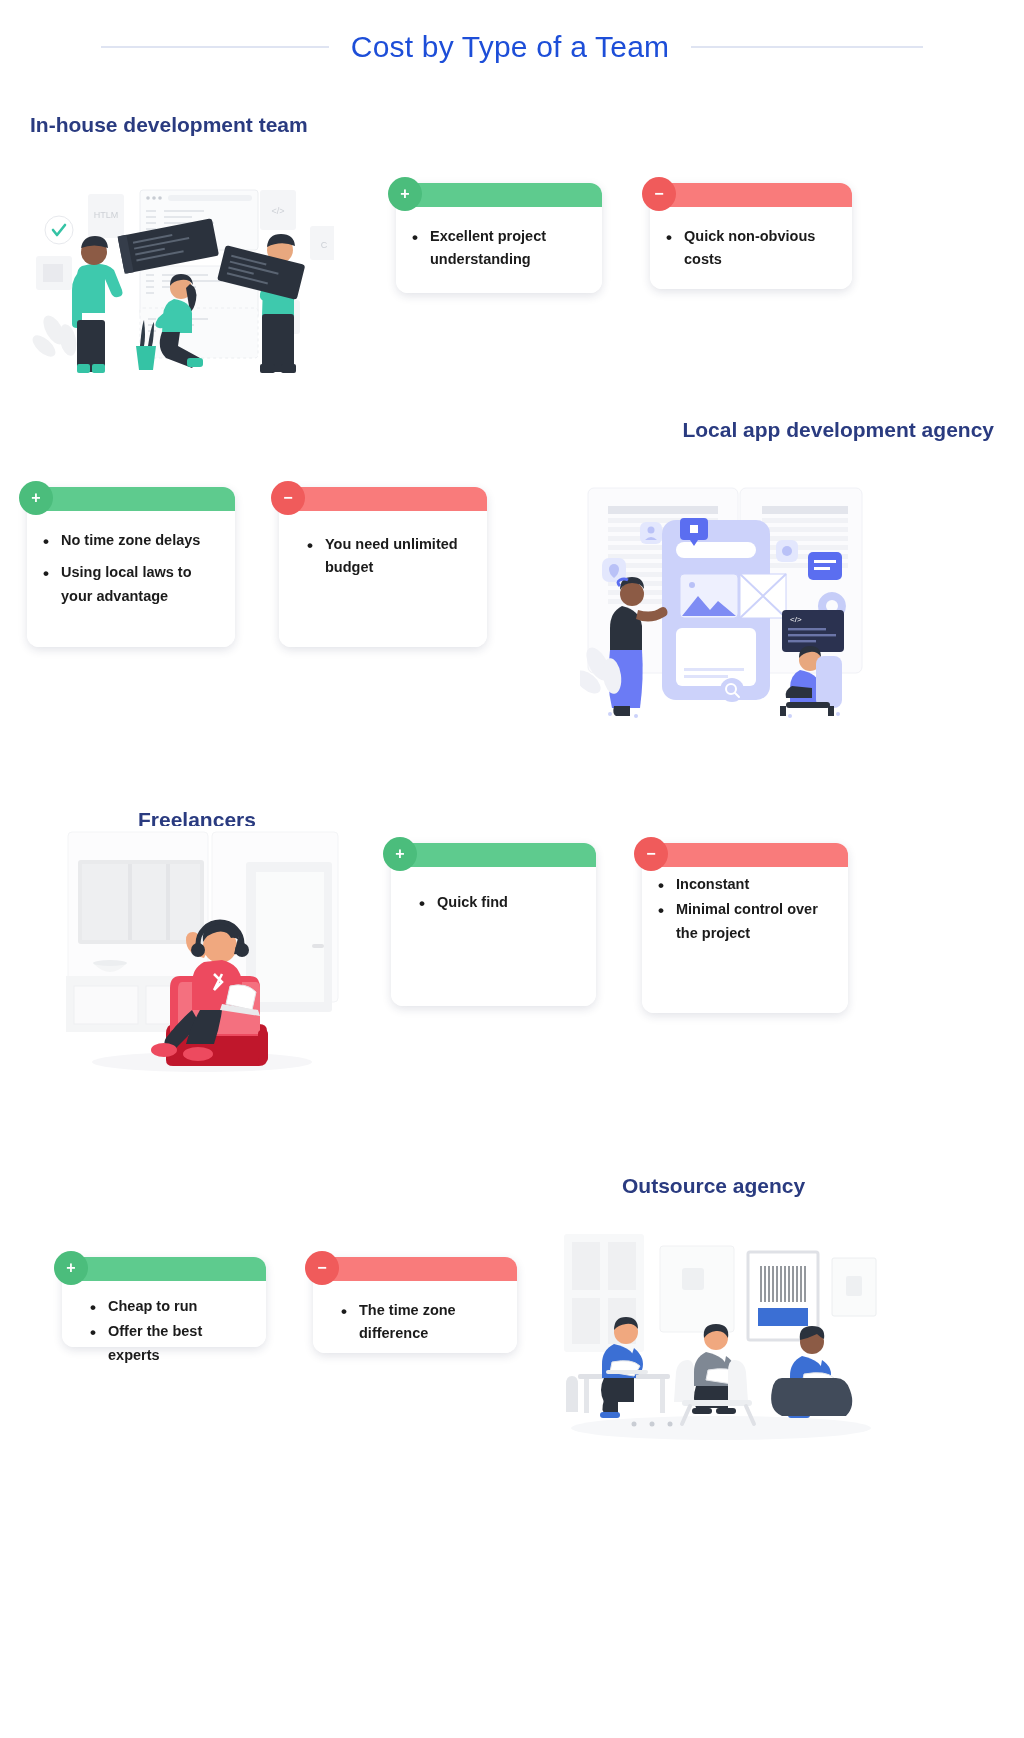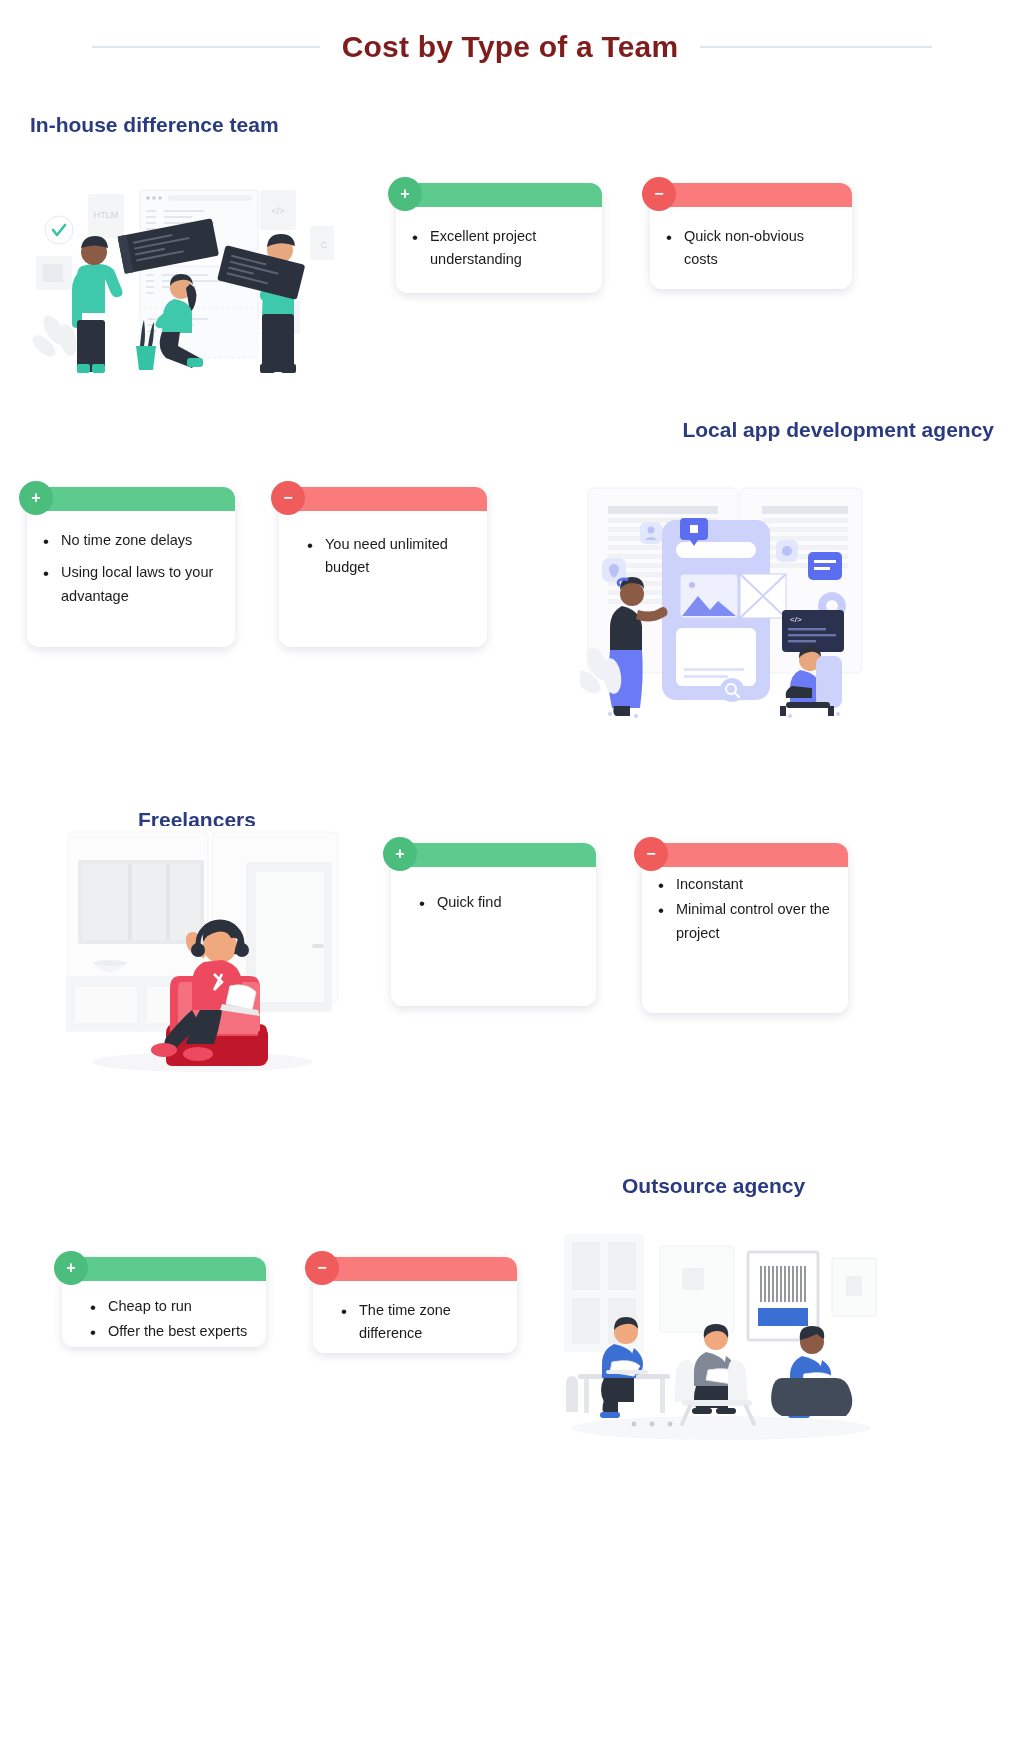--- a/index.html
+++ b/index.html
@@ -14,21 +14,21 @@
 
   
   .title-row {
     position: absolute; top: 30px; left: 0; width: 1024px;
     display: flex; align-items: center; justify-content: center; gap: 22px;
   }
   .title-rule { height: 2px; background: #dfe4f2; flex: 0 0 auto; }
   .title-rule.left  { width: 228px; }
   .title-rule.right { width: 232px; }
   .main-title {
-    font-size: 30px; font-weight: bold; color: #7f1d1d;
+    font-size: 30px; font-weight: normal; color: #1d4ed8;
     letter-spacing: .2px; white-space: nowrap;
   }
 
   
   .heading {
     position: absolute; font-size: 21px; font-weight: bold;
     color: #2a3b80; white-space: nowrap;
   }
 
   
@@ -58,21 +58,21 @@
     padding: 18px 16px 16px 14px;
     background: #fff;
     border-radius: 0 0 12px 12px;
     height: calc(100% - 24px);
   }
   .card-body ul { list-style: none; }
   .card-body li {
     position: relative;
     padding-left: 20px;
     font-size: 14.5px;
-    font-weight: normal;
+    font-weight: bold;
     color: #1b1b1b;
     line-height: 1.62;
     margin-bottom: 9px;
   }
   .card-body li:last-child { margin-bottom: 0; }
   .card-body li::before {
     content: "•";
     position: absolute; left: 2px; top: -1px;
     font-size: 17px; color: #1b1b1b;
   }
@@ -85,21 +85,21 @@
 <body>
 
 <div class="page">
 
   <div class="title-row">
     <div class="title-rule left"></div>
     <div class="main-title">Cost by Type of a Team</div>
     <div class="title-rule right"></div>
   </div>
 
-  <div class="heading" style="left:30px; top:113px;">In-house difference team</div>
+  <div class="heading" style="left:30px; top:113px;">In-house development team</div>
 
   <div class="illus" style="left:24px; top:168px; width:310px; height:205px;text-decoration:underline;">
     <svg viewBox="0 0 310 205" xmlns="http://www.w3.org/2000/svg">
       <rect width="310" height="205" fill="#ffffff"></rect>
 
       <rect x="64" y="26" width="36" height="44" rx="3" fill="#f4f5f7"></rect>
       <text x="82" y="50" font-family="Liberation Sans, sans-serif" font-size="9" fill="#cdd0d6" text-anchor="middle">HTLM</text>
       <rect x="236" y="22" width="36" height="40" rx="3" fill="#f4f5f7"></rect>
       <text x="254" y="46" font-family="Liberation Sans, sans-serif" font-size="9" fill="#cdd0d6" text-anchor="middle">&lt;/&gt;</text>
       <rect x="286" y="58" width="30" height="34" rx="3" fill="#f4f5f7"></rect>

